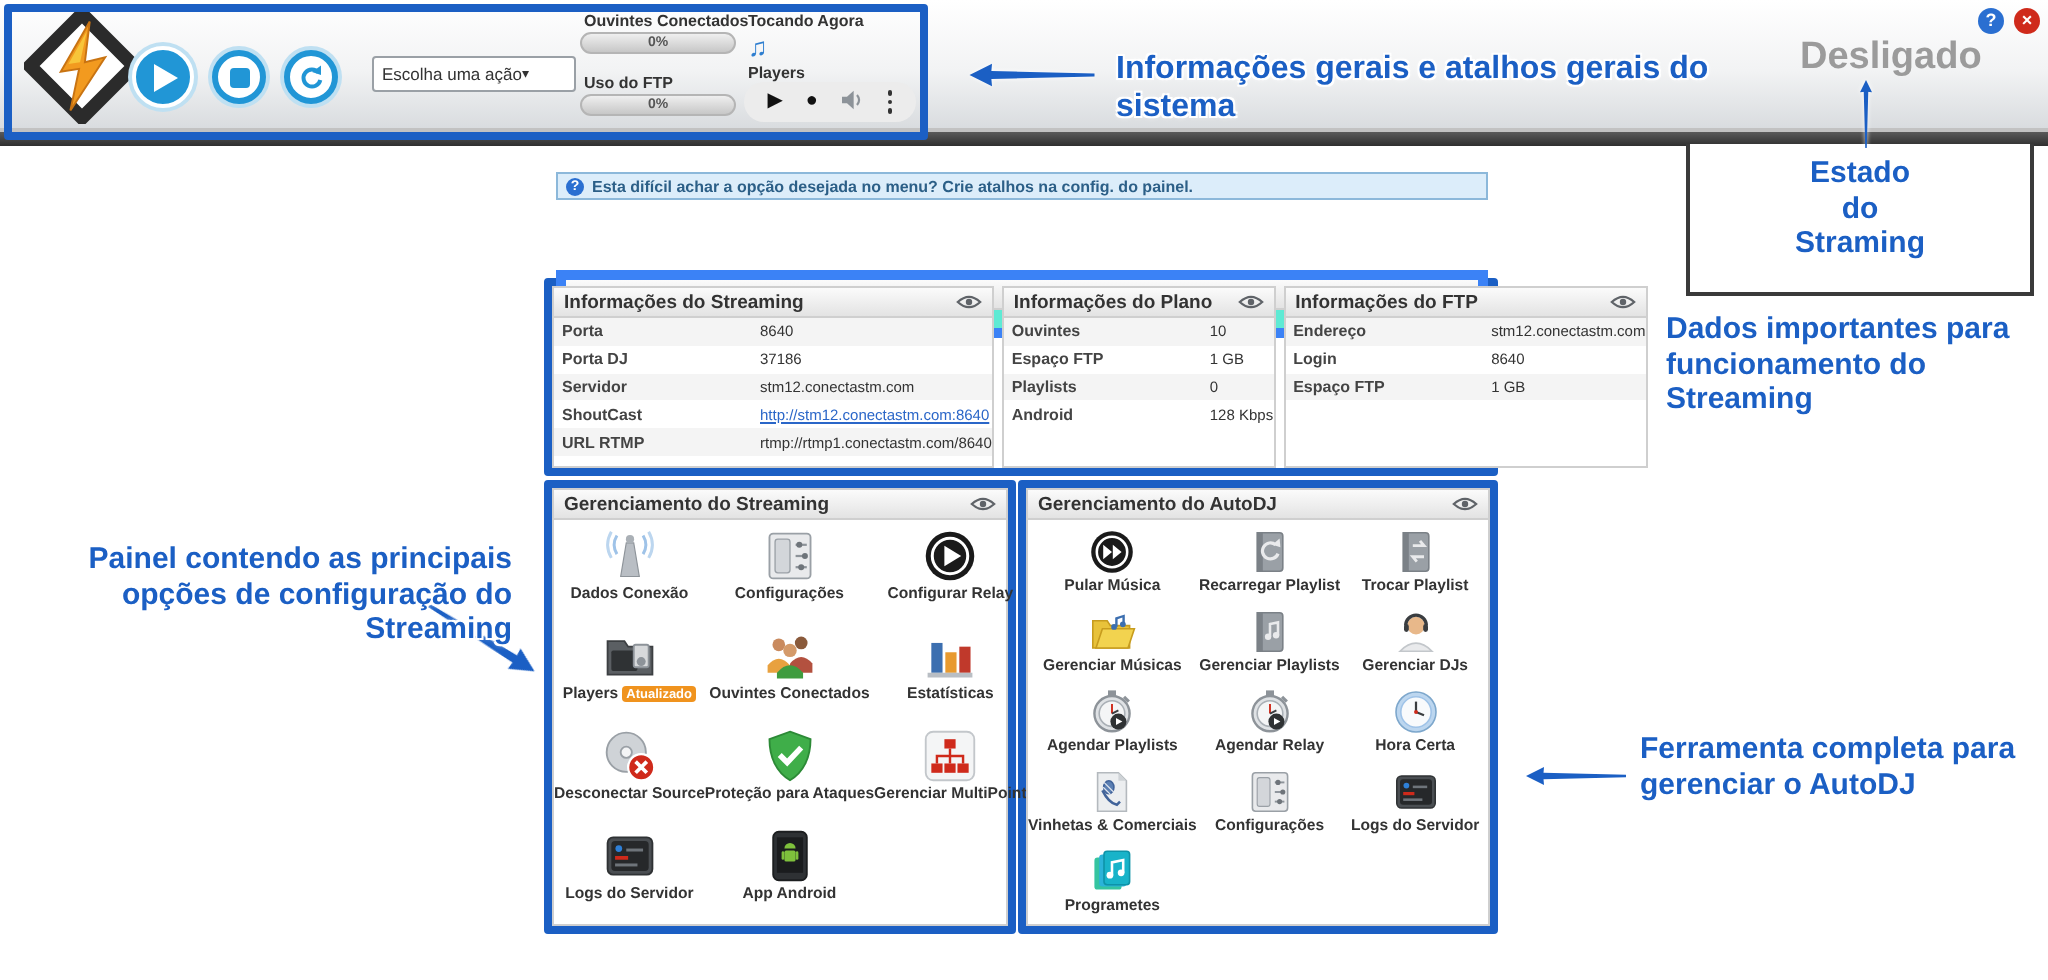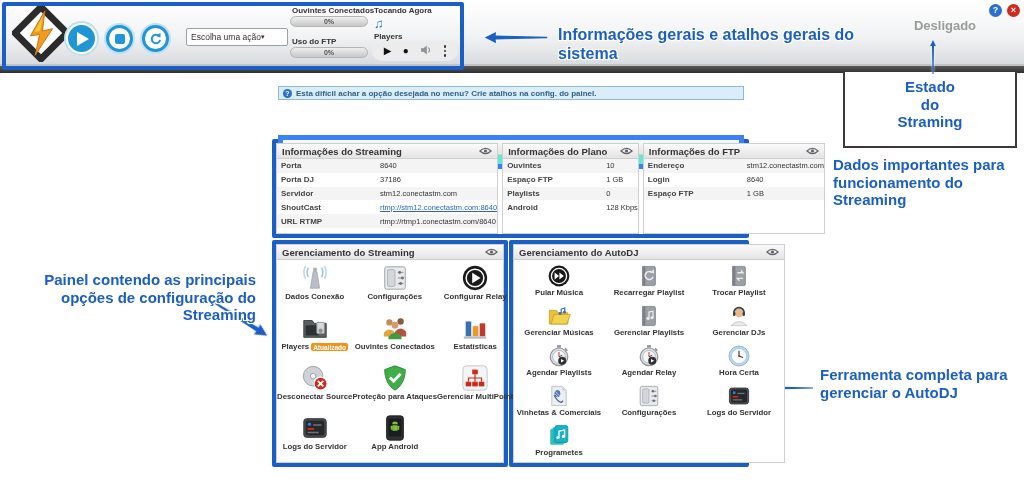--- a/index.html
+++ b/index.html
@@ -36,21 +36,21 @@
   .pill { position:absolute; width:78px; height:11px; border-radius:6px;
     background:linear-gradient(#efefef,#c7c7c7); border:1px solid #b5b5b5;
     font-size:7px; font-weight:bold; color:#555; display:flex; align-items:center; justify-content:center; }
   #player-pill { position:absolute; left:372px; top:41px; width:86px; height:20px; border-radius:10px;
     background:#ececec; display:flex; align-items:center; justify-content:space-around; padding:0 6px; }
   #player-pill .pi { font-size:10px; color:#111; cursor:pointer; line-height:1; }
   #kebab { display:flex; flex-direction:column; gap:2px; cursor:pointer; }
   #kebab i { width:2.5px; height:2.5px; background:#333; border-radius:50%; }
   #note { position:absolute; left:374px; top:16px; font-size:13px; color:#2f7fd0; }
   #status-text { position:absolute; left:900px; top:18px; width:90px; text-align:center;
-    font-size:13px; font-weight:bold; color:#9b9b9b; }
+    font-size:19px; font-weight:bold; color:#9b9b9b; }
   .win-ico { position:absolute; top:4px; width:13px; height:13px; border-radius:50%;
     color:#fff; font-size:9px; font-weight:bold; text-align:center; line-height:13px; cursor:pointer; }
   #win-help { left:989px; background:#2a6fd1; }
   #win-close { left:1007px; background:#cf2a1b; }
 
   
   .ann-text { position:absolute; color:#1b5fc4; font-weight:bold; line-height:1.18;
     text-shadow:-1px -1px 0 #fff,1px -1px 0 #fff,-1px 1px 0 #fff,1px 1px 0 #fff,0 0 3px #fff; }
   #ann-top { left:558px; top:26px; width:350px; font-size:16px; }
   #ann-dados { left:833px; top:156px; width:190px; font-size:15px; }
@@ -77,21 +77,21 @@
   #infowrap { position:absolute; left:276px; top:143px; width:469px; height:91px;
     display:flex; gap:4px; }
   .ipanel { position:relative; flex:1; background:#fff; border:1px solid #cfcfcf; }
   .irow { display:flex; align-items:center; height:13.8px; padding-left:4px; font-size:8px; overflow:hidden; white-space:nowrap;gap:47px; }
   .irow:nth-child(odd) { background:#f4f4f4; }
   .irow .lbl { width:52px; flex:0 0 auto; font-weight:bold; color:#444; }
   .irow .val { color:#333; font-size:7.5px; }
   .irow a.val { color:#2a66c8; text-decoration:underline; cursor:pointer; }
 
   #p-stream { left:276px; top:244px; width:228px; height:219px; border:1px solid #cfcfcf; position:absolute; background:#fff; }
-  #p-autodj { left:513px; top:244px; width:272px; height:219px; border:1px solid #cfcfcf; position:absolute; background:#fff; }
+  #p-autodj { left:513px; top:244px; width:232px; height:219px; border:1px solid #cfcfcf; position:absolute; background:#fff; }
   .grid { display:grid; grid-template-columns:repeat(3,1fr); justify-items:center; padding-top:4px; }
   #grid-stream { grid-auto-rows:50px; }
   #grid-autodj { grid-auto-rows:40px; }
   .gi { display:flex; flex-direction:column; align-items:center; cursor:pointer; width:100%; }
   .gi-icon { width:28px; height:28px; }
   #grid-autodj .gi-icon { width:24px; height:24px; }
   .gi-icon svg { width:100%; height:100%; display:block; }
   .gi-label { font-size:7.8px; font-weight:bold; color:#333; text-align:center; line-height:1.1; margin-top:1px; white-space:nowrap; }
   .badge { display:inline-block; background:#f0931e; color:#fff; border-radius:2px; font-size:6.5px;
     padding:0.5px 2px; margin-left:2px; vertical-align:top; }
@@ -240,21 +240,21 @@
           <div class="irow">
             <span class="lbl">Porta DJ</span>
             <span class="val">37186</span>
           </div>
           <div class="irow">
             <span class="lbl">Servidor</span>
             <span class="val">stm12.conectastm.com</span>
           </div>
           <div class="irow">
             <span class="lbl">ShoutCast</span>
-            <a class="val">rtmp://stm12.conectastm.com:8640</a>
+            <a class="val">http://stm12.conectastm.com:8640</a>
           </div>
           <div class="irow">
             <span class="lbl">URL RTMP</span>
             <span class="val">rtmp://rtmp1.conectastm.com/8640</span>
           </div>
         </div>
     </div>
     <div class="ipanel">
       <div class="phead">
         <span>Informações do Plano</span>

